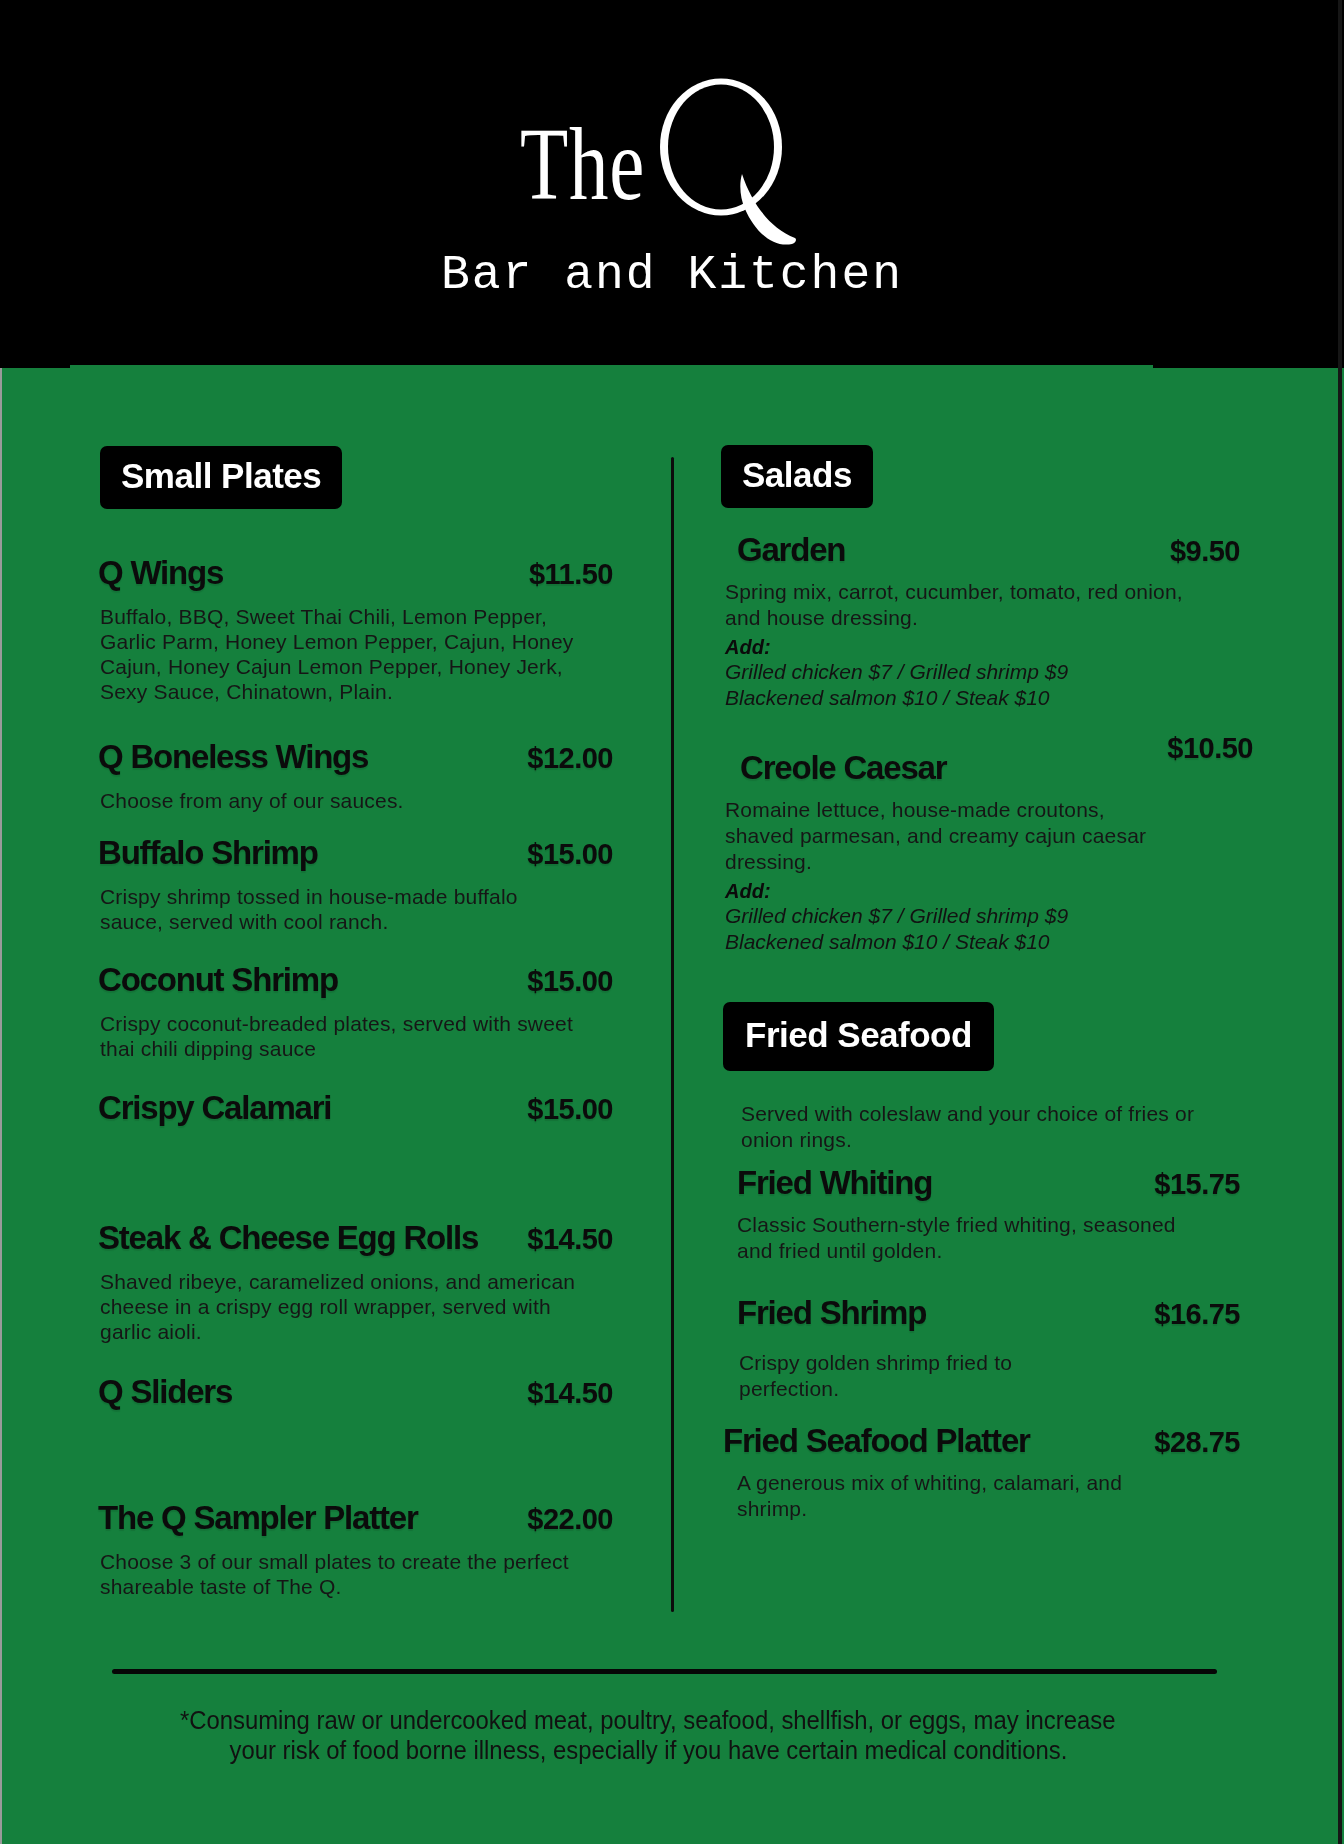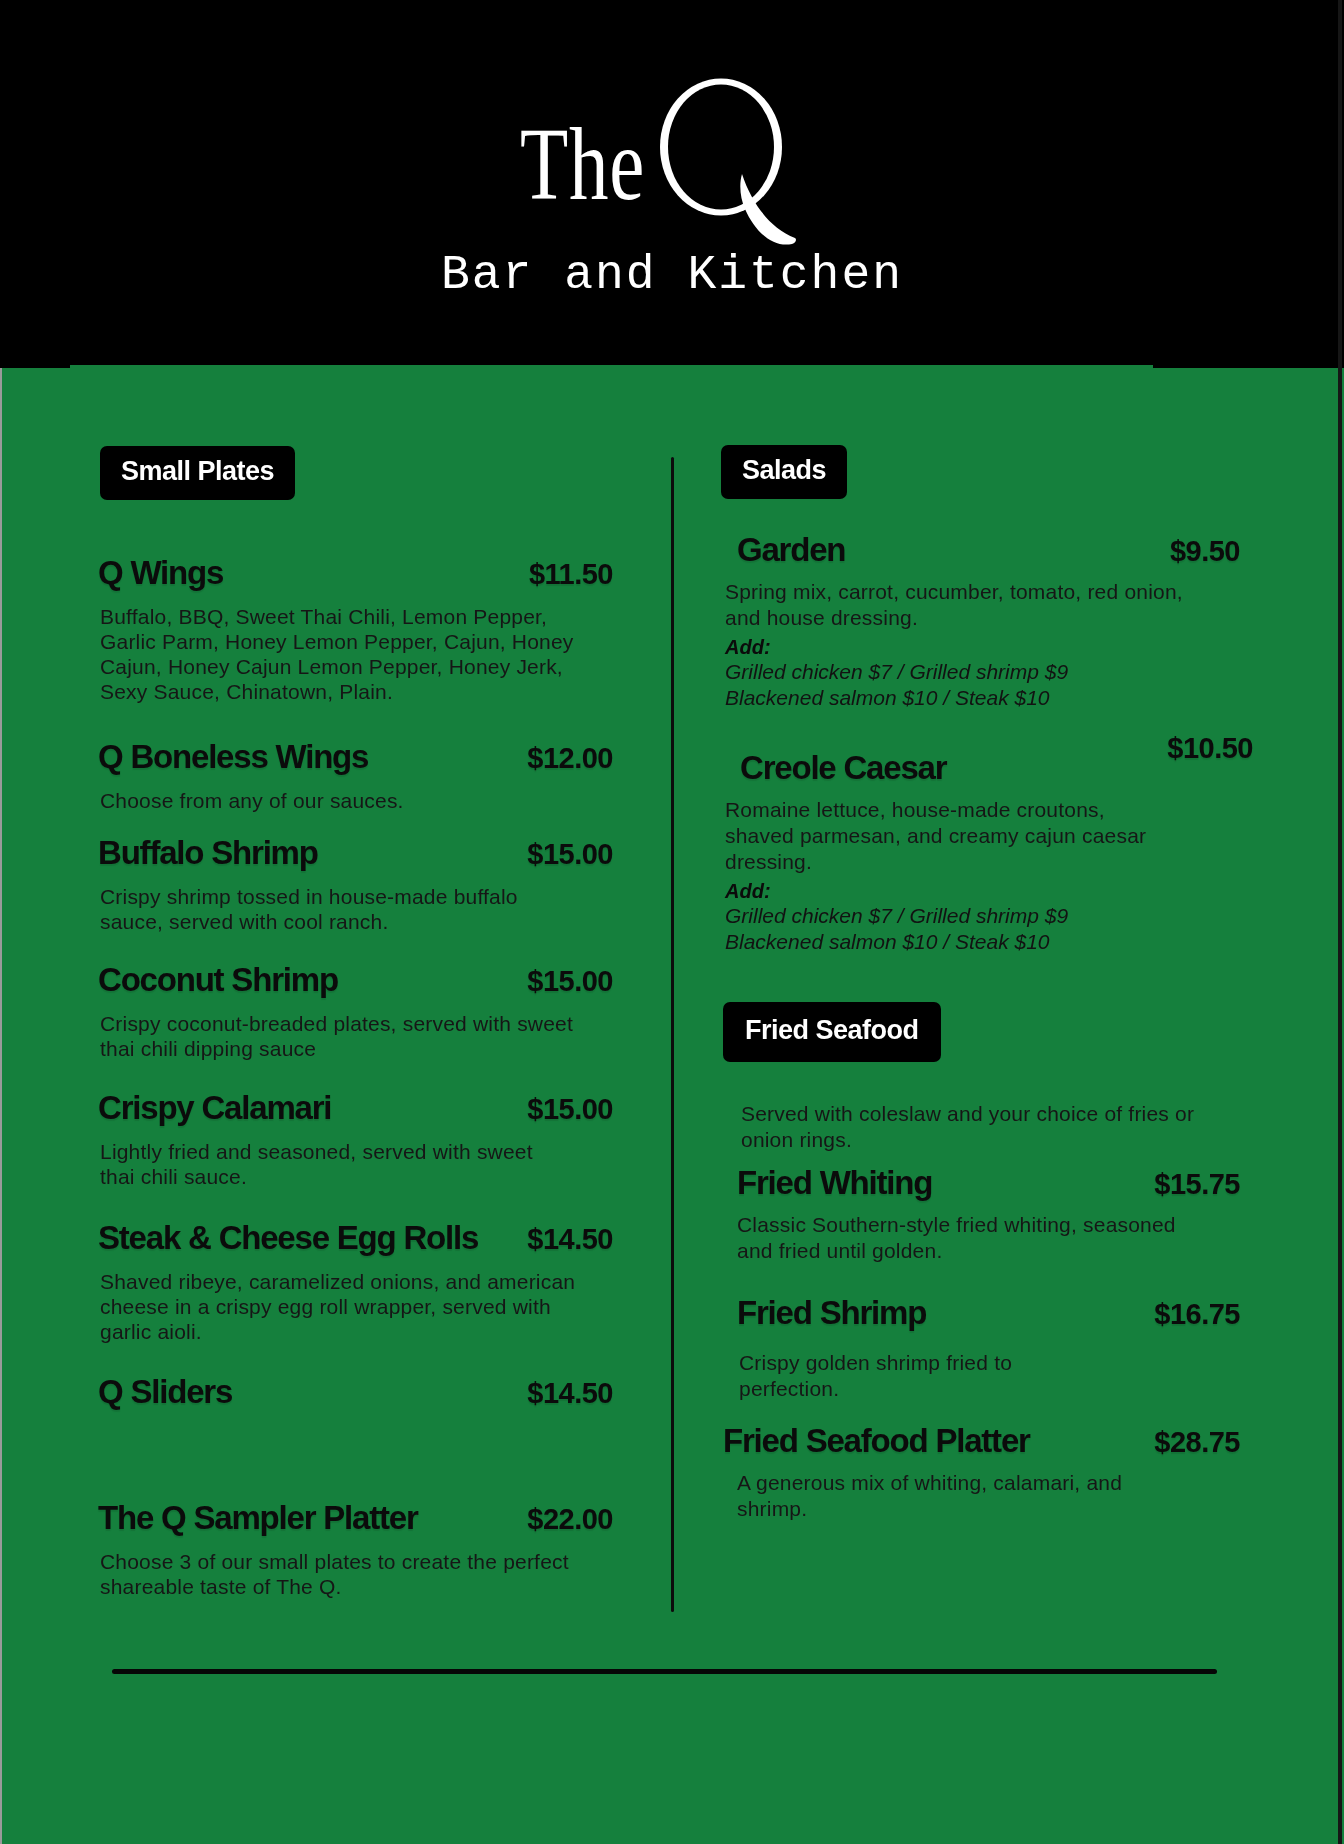--- a/index.html
+++ b/index.html
@@ -20,21 +20,21 @@
   }
   .logo-q{position:absolute;left:658px;top:72px;width:142px;height:178px;}
   .hdr-sub{
     position:absolute;left:0;top:247px;width:1344px;text-align:center;color:#fff;
     font-family:Liberation Mono, monospace;font-size:48px;letter-spacing:2px;line-height:1.2;
   }
   .sr{position:absolute;width:1px;height:1px;overflow:hidden;clip:rect(0 0 0 0);white-space:nowrap;}
   
   .badge{
     position:absolute;background:#000;color:#fff;border-radius:7px;
-    padding:11px 21px 13px 21px;font-weight:700;font-size:27px;letter-spacing:-0.5px;line-height:1.1;
+    padding:11px 21px 13px 21px;font-weight:700;font-size:35px;letter-spacing:-0.5px;line-height:1.1;
   }
   
   .mi{position:absolute;}
   .row{display:flex;justify-content:space-between;align-items:baseline;}
   .nm{
     margin:0;font-size:33px;font-weight:700;letter-spacing:-1.2px;line-height:40px;
     text-shadow:0 2px 1px rgba(0,0,0,0.10);white-space:nowrap;
   }
   .pr{
     font-size:29px;font-weight:700;letter-spacing:-0.5px;line-height:40px;
@@ -110,21 +110,20 @@
         <span class="pr">$15.00</span>
       </div>
     <p class="d" style="max-width:490px;">Crispy coconut-breaded plates, served with sweet thai chili dipping sauce</p>
   </article>
 
   <article class="mi" style="left:98px;top:1088px;width:515px;">
     <div class="row">
         <h3 class="nm">Crispy Calamari</h3>
         <span class="pr">$15.00</span>
       </div>
-    <p class="d" style="max-width:455px;">Lightly fried and seasoned, served with sweet thai chili sauce.</p>
   </article>
 
   <article class="mi" style="left:98px;top:1218px;width:515px;">
     <div class="row">
         <h3 class="nm">Steak &amp; Cheese Egg Rolls</h3>
         <span class="pr">$14.50</span>
       </div>
     <p class="d" style="max-width:490px;">Shaved ribeye, caramelized onions, and american cheese in a crispy egg roll wrapper, served with garlic aioli.</p>
   </article>
 
@@ -192,14 +191,18 @@
   </article>
 
   <article class="mi col-r" style="left:723px;top:1421px;width:517px;">
     <div class="row">
         <h3 class="nm">Fried Seafood Platter</h3>
         <span class="pr">$28.75</span>
       </div>
     <p class="d" style="max-width:400px;margin-left:14px;">A generous mix of whiting, calamari, and shrimp.</p>
   </article>
 
+  <div class="foot">
+    <div class="fl"><span>*Consuming raw or undercooked meat, poultry, seafood, shellfish, or eggs, may increase</span></div>
+    <div class="fl"><span>your risk of food borne illness, especially if you have certain medical conditions.</span></div>
+  </div>
 
 </div>
 
 </body></html>

